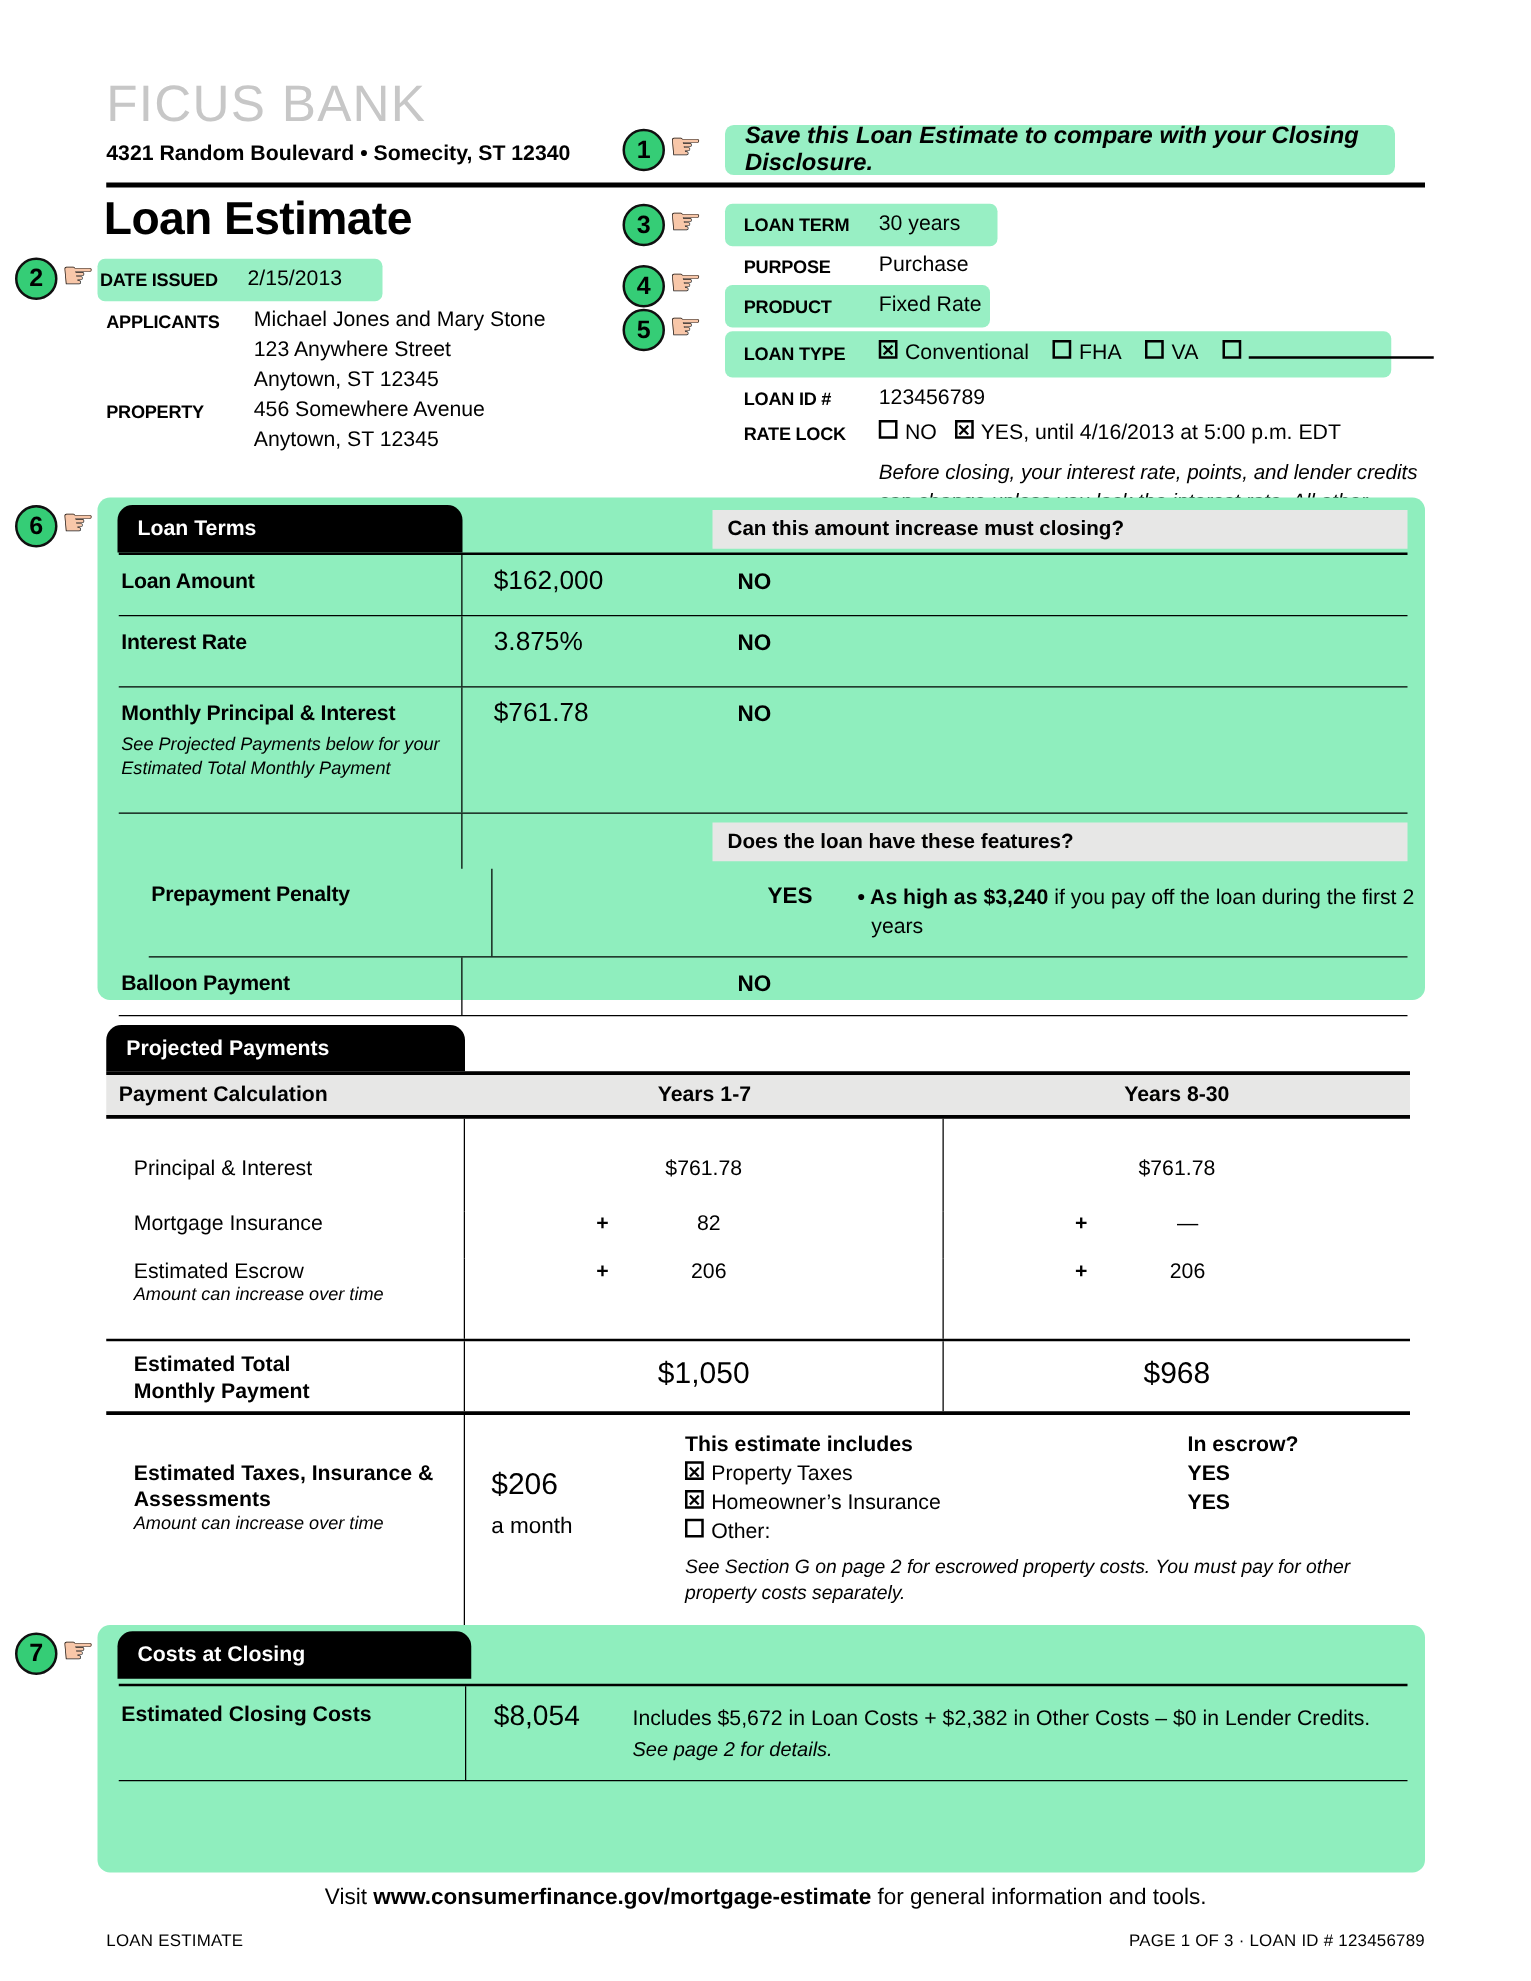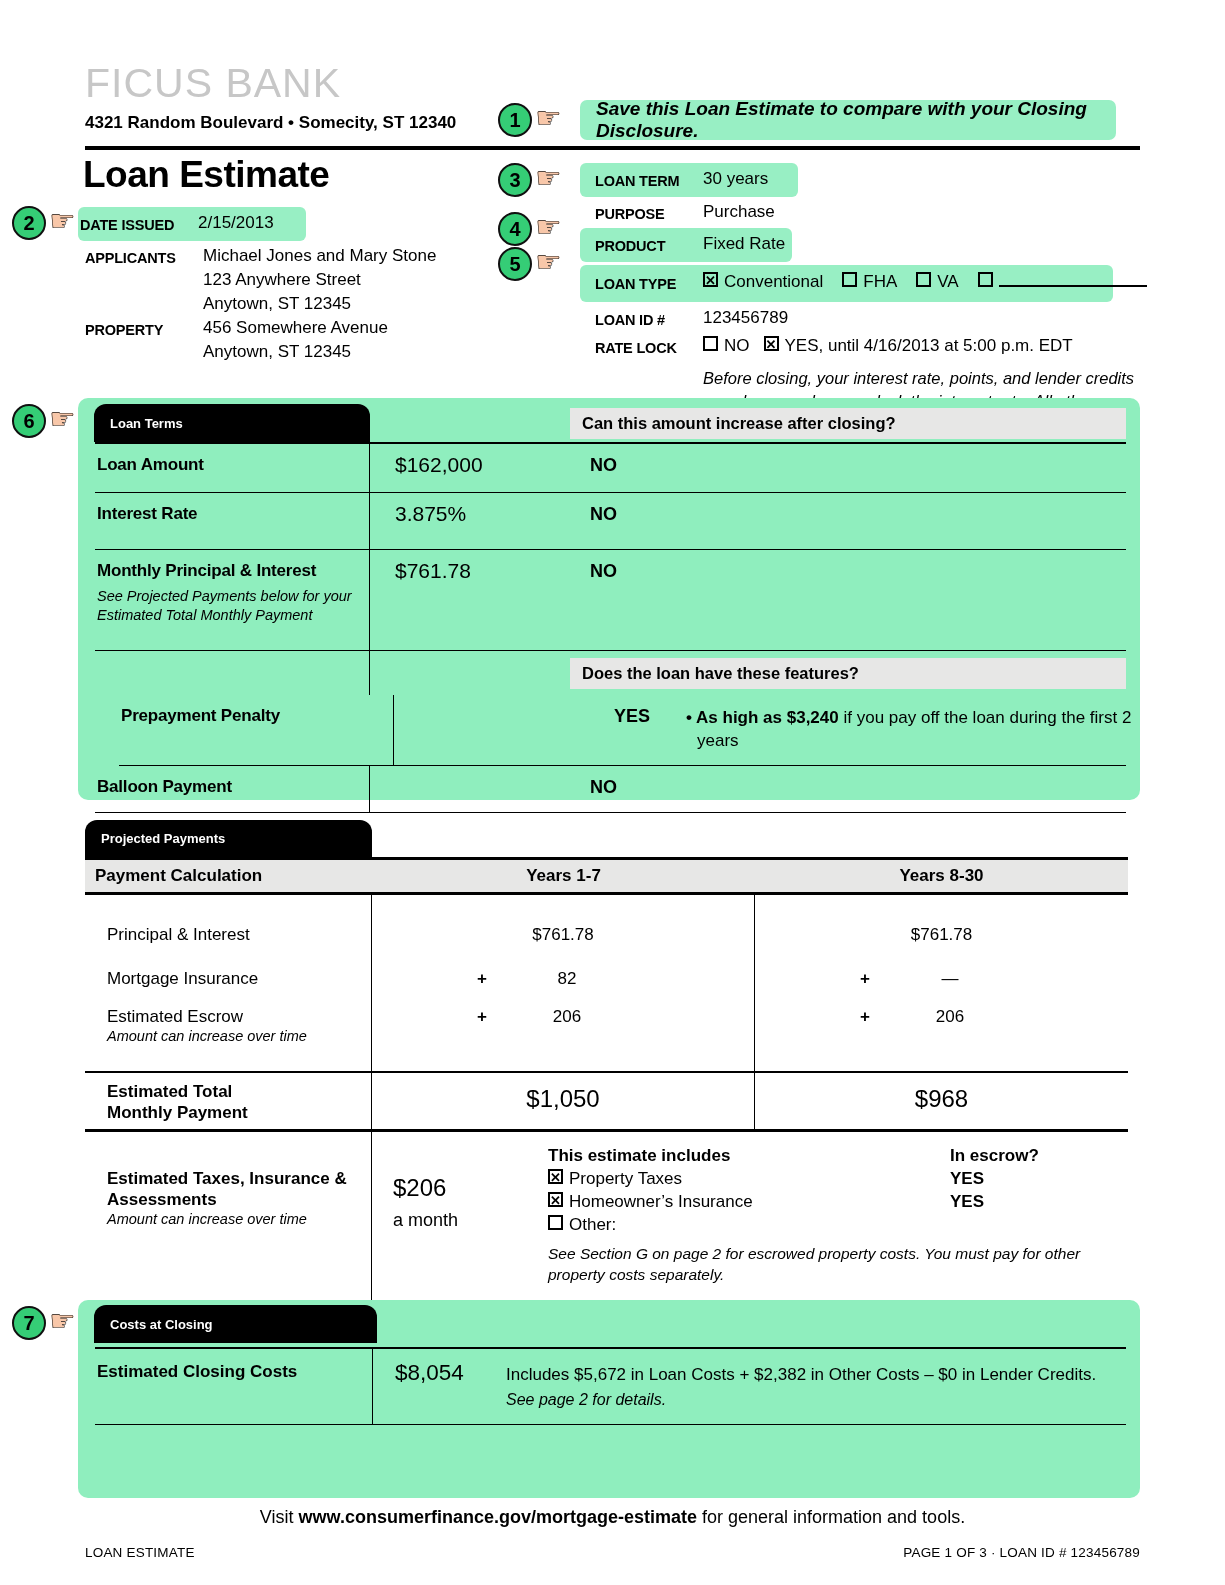--- a/index.html
+++ b/index.html
@@ -58,21 +58,21 @@
   .cb.checked::before {
     content:"✕"; position:absolute; left:0; top:-1px; width:11px; height:15px;
     font-size:13px; font-weight:700; line-height:15px; text-align:center;
   }
   .blank-line { display:inline-block; width:148px; border-bottom:2px solid #000; height:14px; }
   .rate-note { margin-left:123px; width:432px; font-size:16.5px; font-style:italic; line-height:23px; margin-top:6px; }
   .rate-note b { font-style:italic; }
 
   
   .tab {
-    position:absolute; background:#000; color:#fff; font-weight:700; font-size:13px;
+    position:absolute; background:#000; color:#fff; font-weight:700; font-size:17px;
     border-radius:12px 12px 0 0; display:flex; align-items:center; padding-left:16px;
   }
 
   
   .section-green { background:#8feebe; border-radius:10px; }
   .lt { left:78px; top:398px; width:1062px; height:402px; }
   .lt .tab { left:16px; top:6px; width:276px; height:38px; }
   .grayhdr { background:#e7e7e6; font-weight:700; font-size:16.5px; display:flex; align-items:center; padding-left:12px; }
   .lt-qbox1 { position:absolute; left:492px; top:10px; width:556px; height:31px; }
   .lt-table { position:absolute; left:17px; top:44px; width:1031px; border-top:2px solid #000; }
@@ -271,21 +271,21 @@
 <div class="callout" style="left:12px; top:404px;">
   <span class="co-num">6</span>
   <span class="hand">
       <span class="fill">☛</span>
       <span class="line">☞</span>
     </span>
 </div>
 
 <div class="abs section-green lt">
   <div class="tab">Loan Terms</div>
-  <div class="grayhdr lt-qbox1">Can this amount increase after closing?</div>
+  <div class="grayhdr lt-qbox1">Can this amount increase must closing?</div>
   <div class="lt-table">
 
     <div class="lt-row bdr" style="height:49px;">
       <div class="c1"><span class="lt-label">Loan Amount</span></div>
       <div class="lt-val">$162,000</div>
       <div class="lt-ans">NO</div>
     </div>
 
     <div class="lt-row bdr" style="height:57px;">
       <div class="c1"><span class="lt-label">Interest Rate</span></div>

